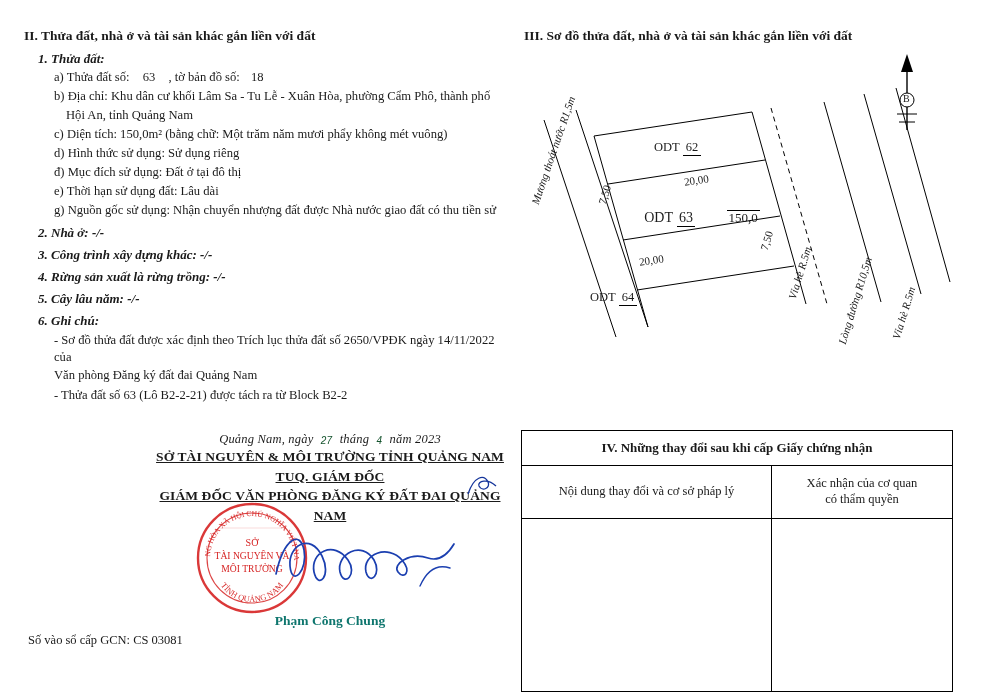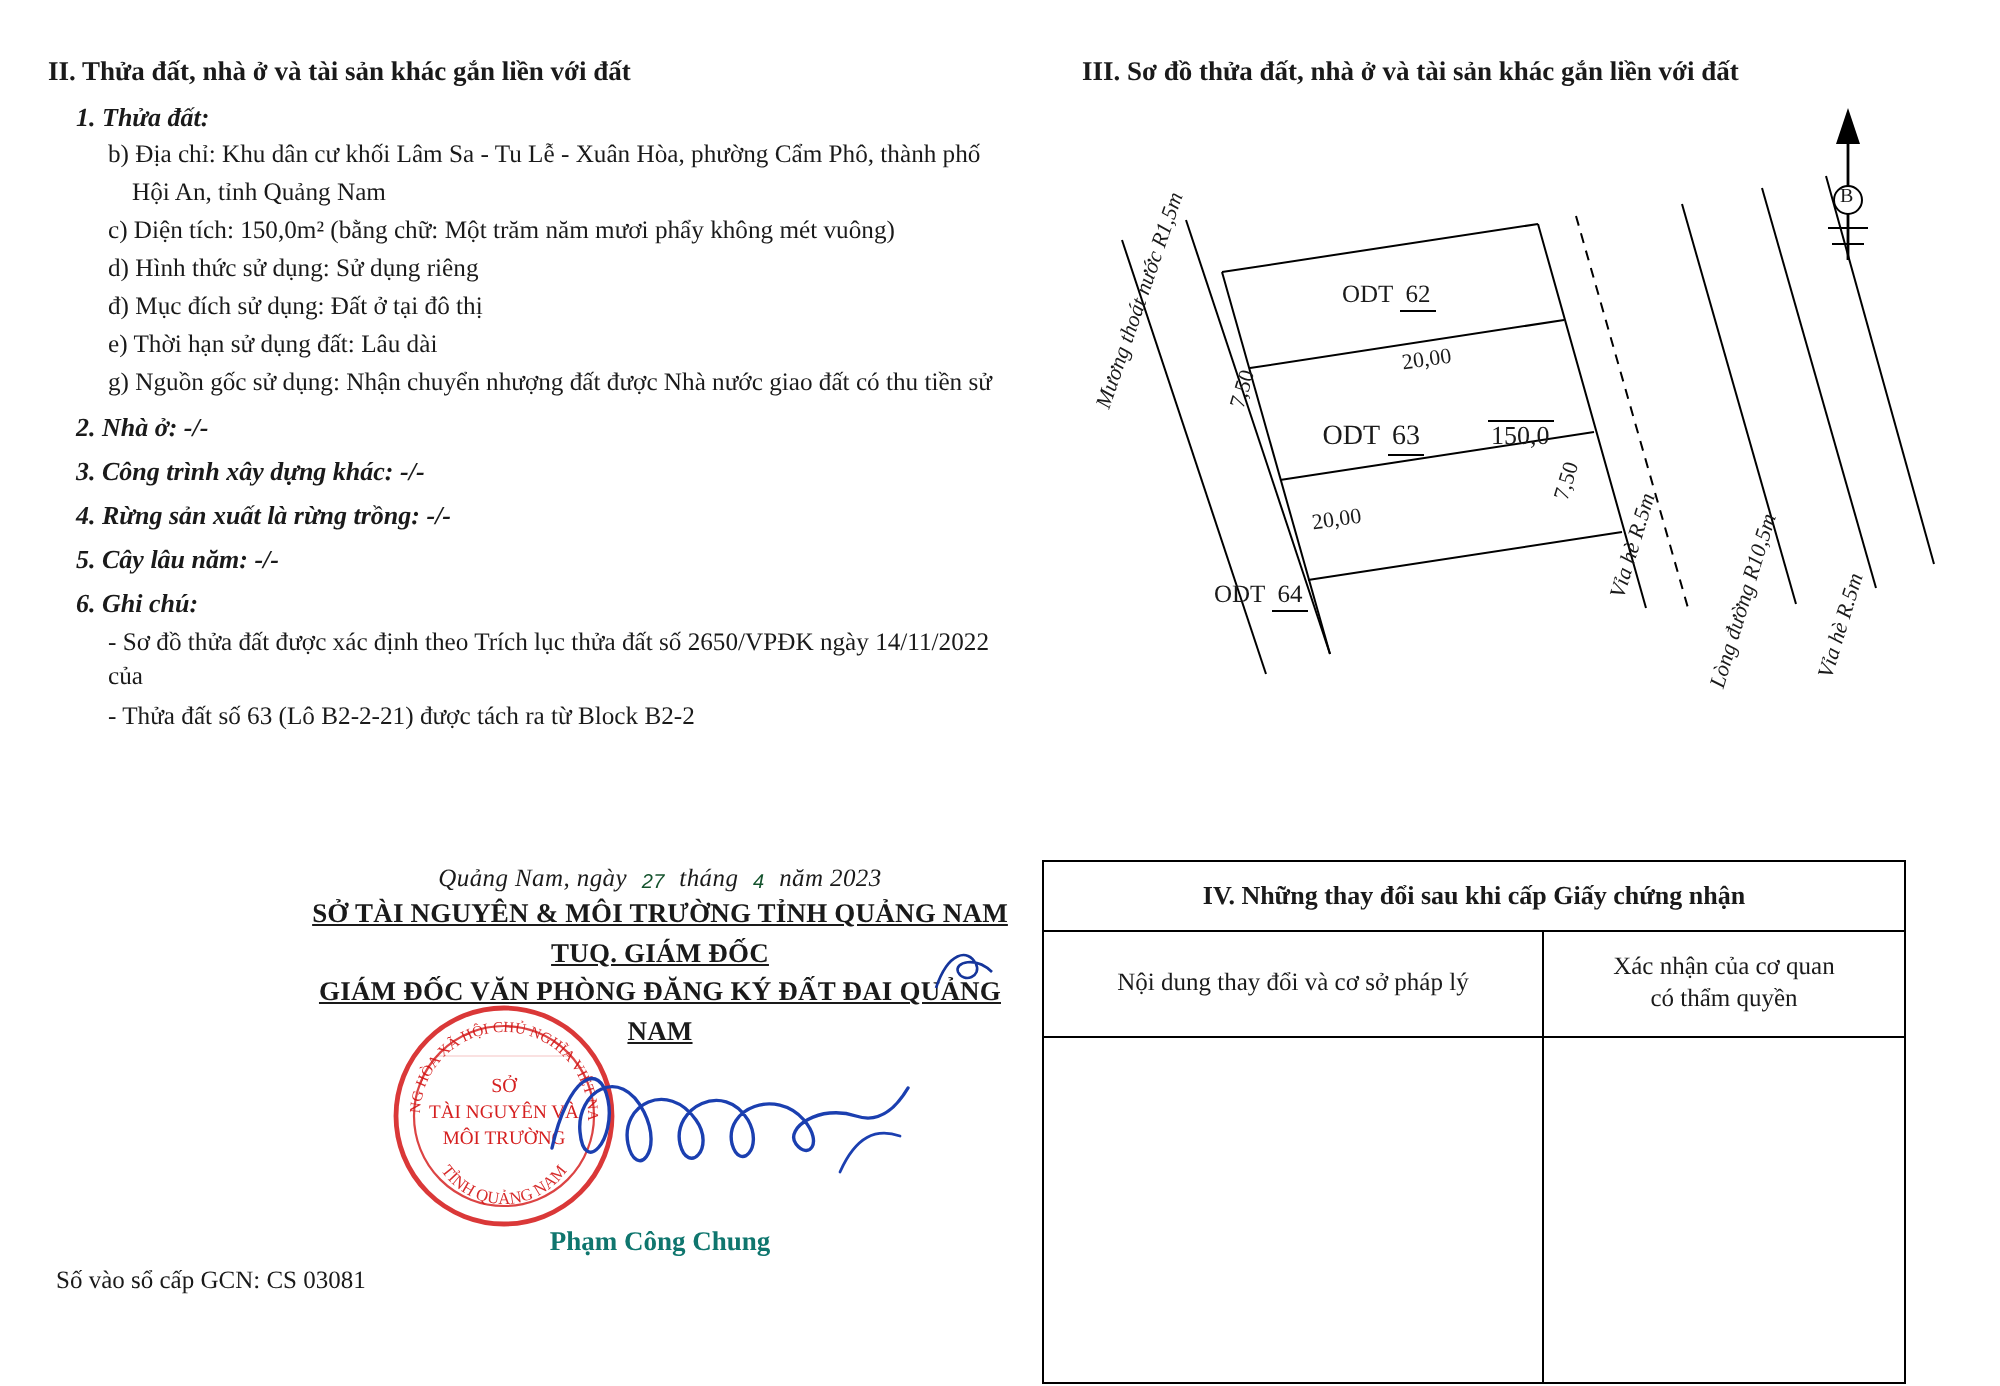--- a/index.html
+++ b/index.html
@@ -59,21 +59,20 @@
     margin: 0 0 1px 30px;
     line-height: 1.35;
   }
 
   
   .col-right {
     position: absolute;
     left: 524px;
     top: 28px;
     width: 455px;
-    margin-left: 17px;
   }
   .diagram-box {
     position: relative;
     width: 455px;
     height: 300px;
     margin-top: 8px;
   }
   .diagram-svg {
     position: absolute;
     left: 0;
@@ -205,40 +204,47 @@
 </head>
 <body>
 
 <div class="page">
 
   <div class="col-left">
     <div class="sec-title">II. Thửa đất, nhà ở và tài sản khác gắn liền với đất</div>
 
     <div class="lvl1">1. Thửa đất:</div>
 
+    <div class="item">
+      <span>a) Thửa đất số:</span>
+      <span style="padding:0 10px;">63</span>
+      <span>, tờ bản đồ số:</span>
+      <span style="padding:0 8px;">18</span>
+    </div>
 
     <div class="item">b) Địa chỉ: Khu dân cư khối Lâm Sa - Tu Lễ - Xuân Hòa, phường Cẩm Phô, thành phố</div>
     <div class="cont">Hội An, tỉnh Quảng Nam</div>
 
     <div class="item">
       <span>c) Diện tích: 150,0m² (bằng chữ: Một trăm năm mươi phẩy không mét vuông)</span>
     </div>
 
     <div class="item">d) Hình thức sử dụng: Sử dụng riêng</div>
     <div class="item">đ) Mục đích sử dụng: Đất ở tại đô thị</div>
     <div class="item">e) Thời hạn sử dụng đất: Lâu dài</div>
     <div class="item">g) Nguồn gốc sử dụng: Nhận chuyển nhượng đất được Nhà nước giao đất có thu tiền sử</div>
 
     <div class="lvl1" style="margin-top:6px;">2. Nhà ở: -/-</div>
     <div class="lvl1" style="margin-top:6px;">3. Công trình xây dựng khác: -/-</div>
     <div class="lvl1" style="margin-top:6px;">4. Rừng sản xuất là rừng trồng: -/-</div>
     <div class="lvl1" style="margin-top:6px;">5. Cây lâu năm: -/-</div>
     <div class="lvl1" style="margin-top:6px;">6. Ghi chú:</div>
 
     <div class="note-item">- Sơ đồ thửa đất được xác định theo Trích lục thửa đất số 2650/VPĐK ngày 14/11/2022 của</div>
+    <div class="note-cont">Văn phòng Đăng ký đất đai Quảng Nam</div>
     <div class="note-item">- Thửa đất số 63 (Lô B2-2-21) được tách ra từ Block B2-2</div>
   </div>
 
   <div class="col-right">
     <div class="sec-title">III. Sơ đồ thửa đất, nhà ở và tài sản khác gắn liền với đất</div>
 
     <div class="diagram-box">
       <svg class="diagram-svg" width="455" height="300" viewBox="0 0 455 300">
 
         <line x1="20" y1="68" x2="92" y2="285" stroke="#000" stroke-width="1"></line>

